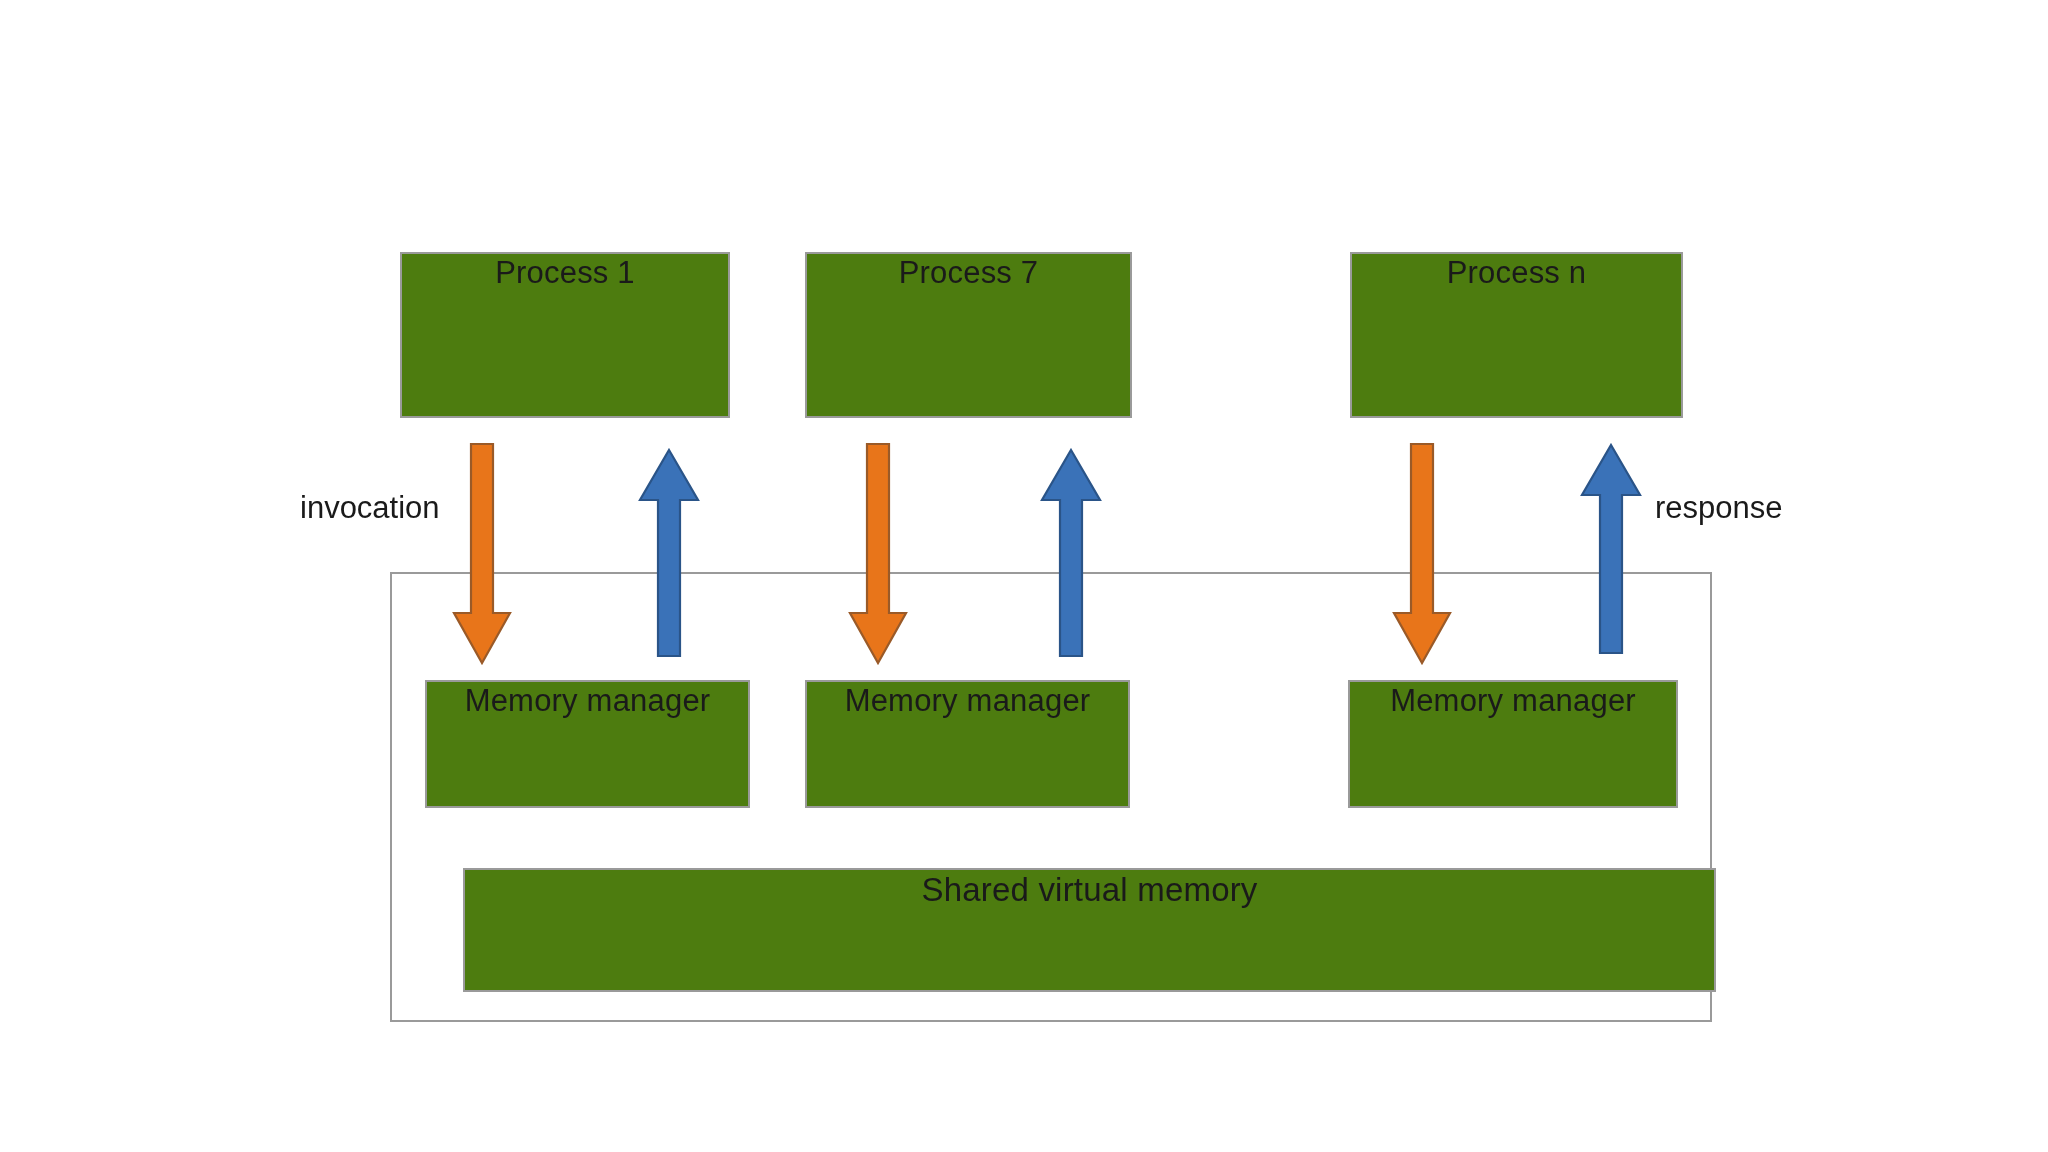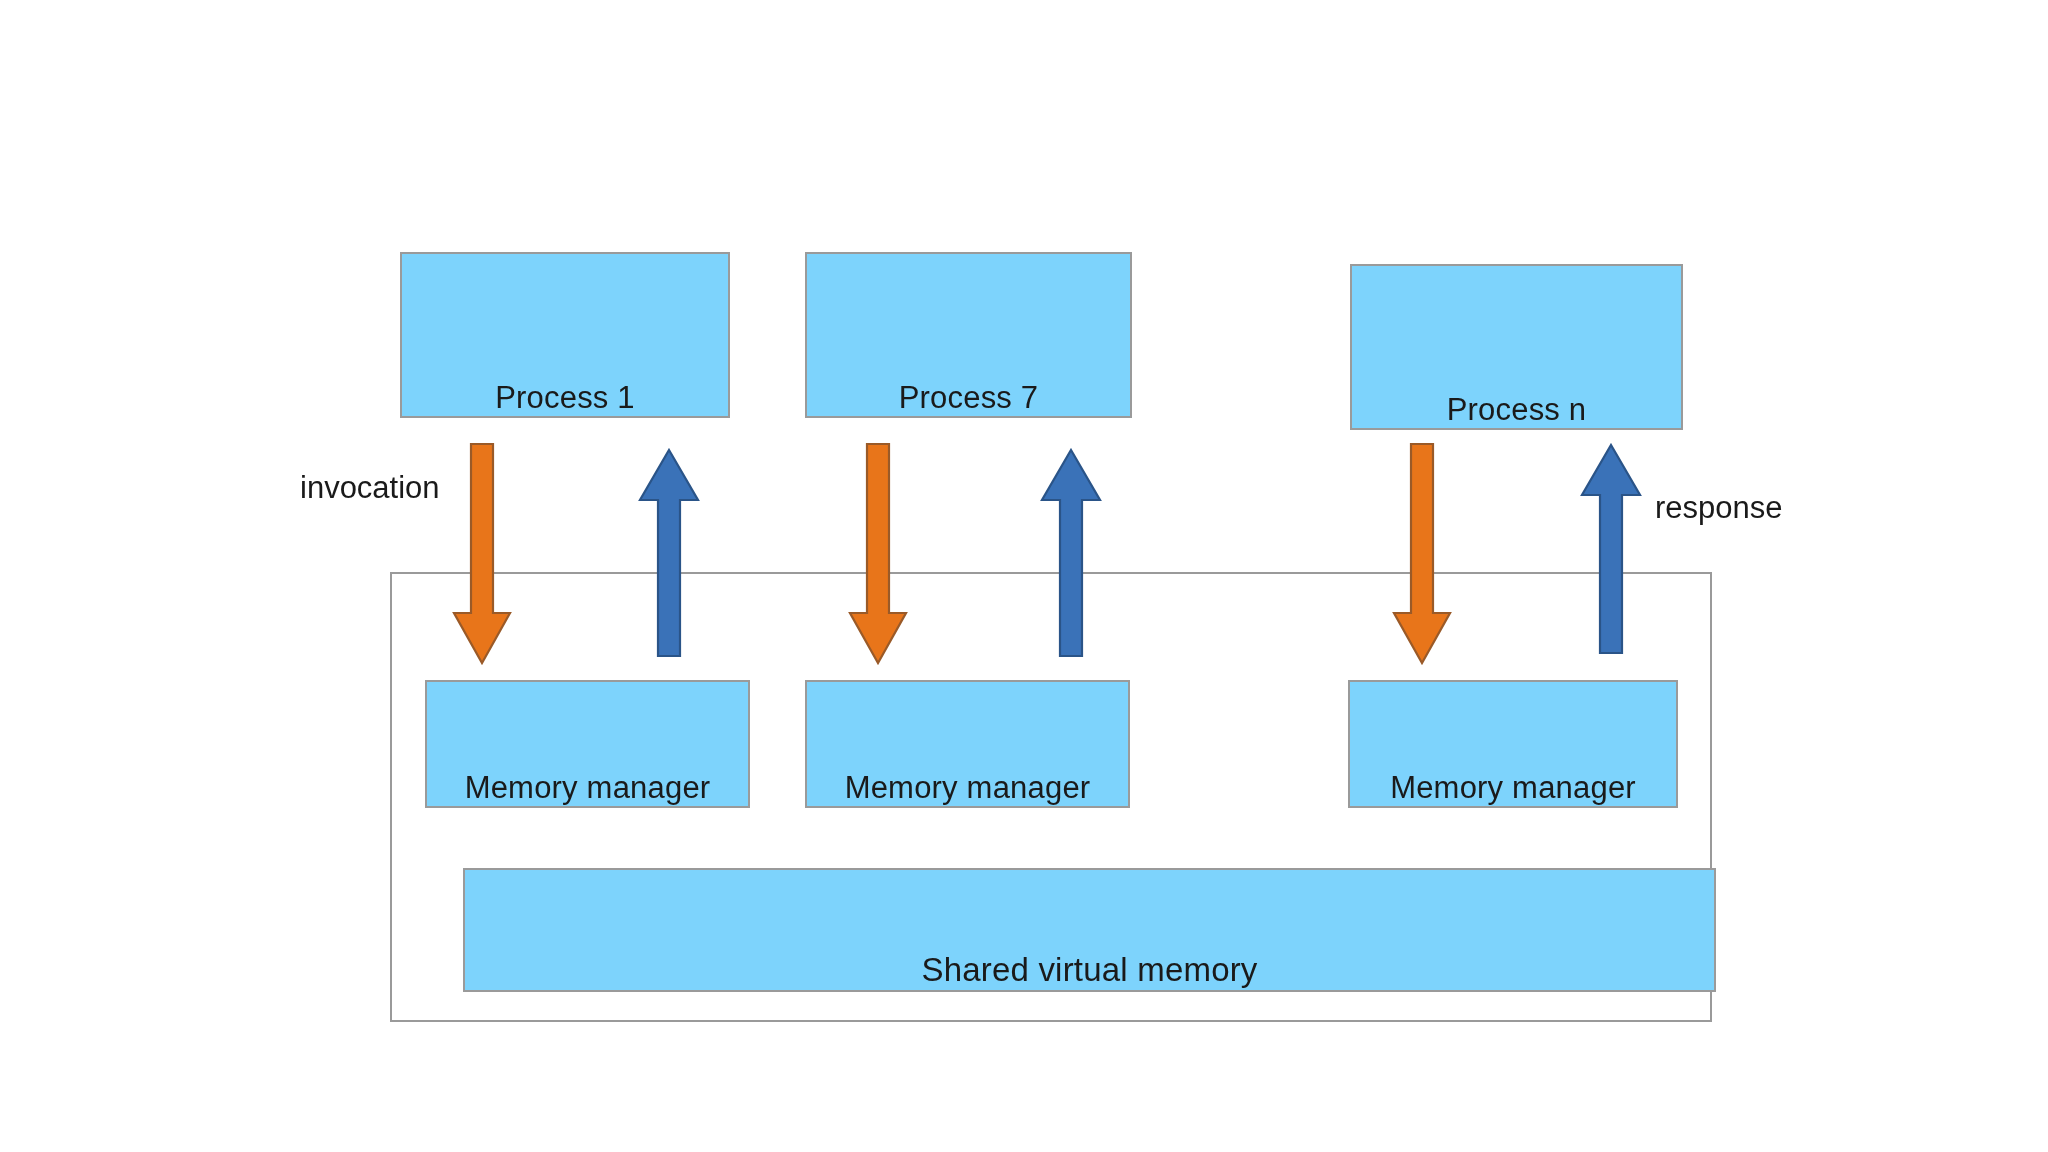--- a/index.html
+++ b/index.html
@@ -20,40 +20,40 @@
     position: relative;
     width: 2048px;
     height: 1152px;
     background: #ffffff;
   }
 
   
   .box {
     position: absolute;
     box-sizing: border-box;
-    background: #7dd3fc;
+    background: #4d7c0f;
     border: 2px solid #9a9a9a;
     display: flex;
-    align-items: flex-end;
+    align-items: flex-start;
     justify-content: center;
   }
   .box .label {
     color: #1a1a1a;
     font-size: 31px;
     font-weight: 400;
     letter-spacing: 0.2px;
     line-height: 1.2;
     white-space: nowrap;
   }
 
   
   .process-box { height: 166px; }
   #process-box-0 { left: 400px;  top: 252px; width: 330px; }
   #process-box-1 { left: 805px;  top: 252px; width: 327px; }
-  #process-box-2 { left: 1350px; top: 252px; width: 333px; margin-top: 12px; }
+  #process-box-2 { left: 1350px; top: 252px; width: 333px; }
 
   
   #system-container {
     position: absolute;
     left: 390px;
     top: 572px;
     width: 1322px;
     height: 450px;
     box-sizing: border-box;
     border: 2px solid #9a9a9a;
@@ -84,21 +84,21 @@
   .arrow svg { display: block; }
 
   
   .caption {
     position: absolute;
     color: #1a1a1a;
     font-size: 31px;
     white-space: nowrap;
     line-height: 1;
   }
-  #caption-invocation { left: 300px; top: 472px; }
+  #caption-invocation { left: 300px; top: 492px; }
   #caption-response   { left: 1655px; top: 492px; text-align: center; }
 </style>
 </head>
 <body>
 
 <div id="stage">
 
   <div class="box process-box" id="process-box-0">
     <span class="label">Process 1</span>
   </div>

